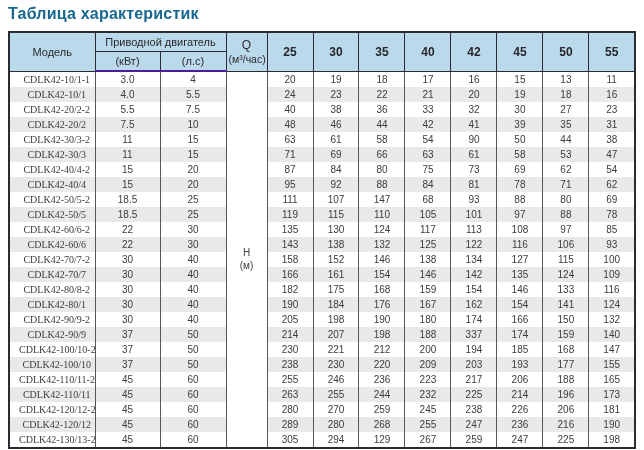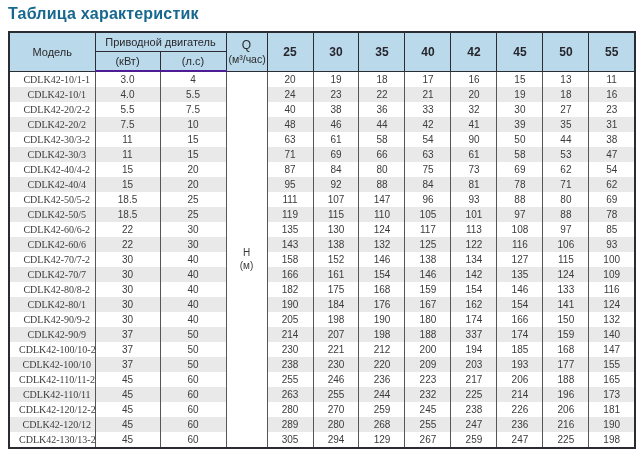--- a/index.html
+++ b/index.html
@@ -215,21 +215,21 @@
           <td>71</td>
           <td>62</td>
         </tr>
         <tr>
           <td class="model-cell">CDLK42-50/5-2</td>
           <td>18.5</td>
           <td>25</td>
           <td>111</td>
           <td>107</td>
           <td>147</td>
-          <td>96</td>
+          <td>68</td>
           <td>93</td>
           <td>88</td>
           <td>80</td>
           <td>69</td>
         </tr>
         <tr>
           <td class="model-cell">CDLK42-50/5</td>
           <td>18.5</td>
           <td>25</td>
           <td>119</td>

